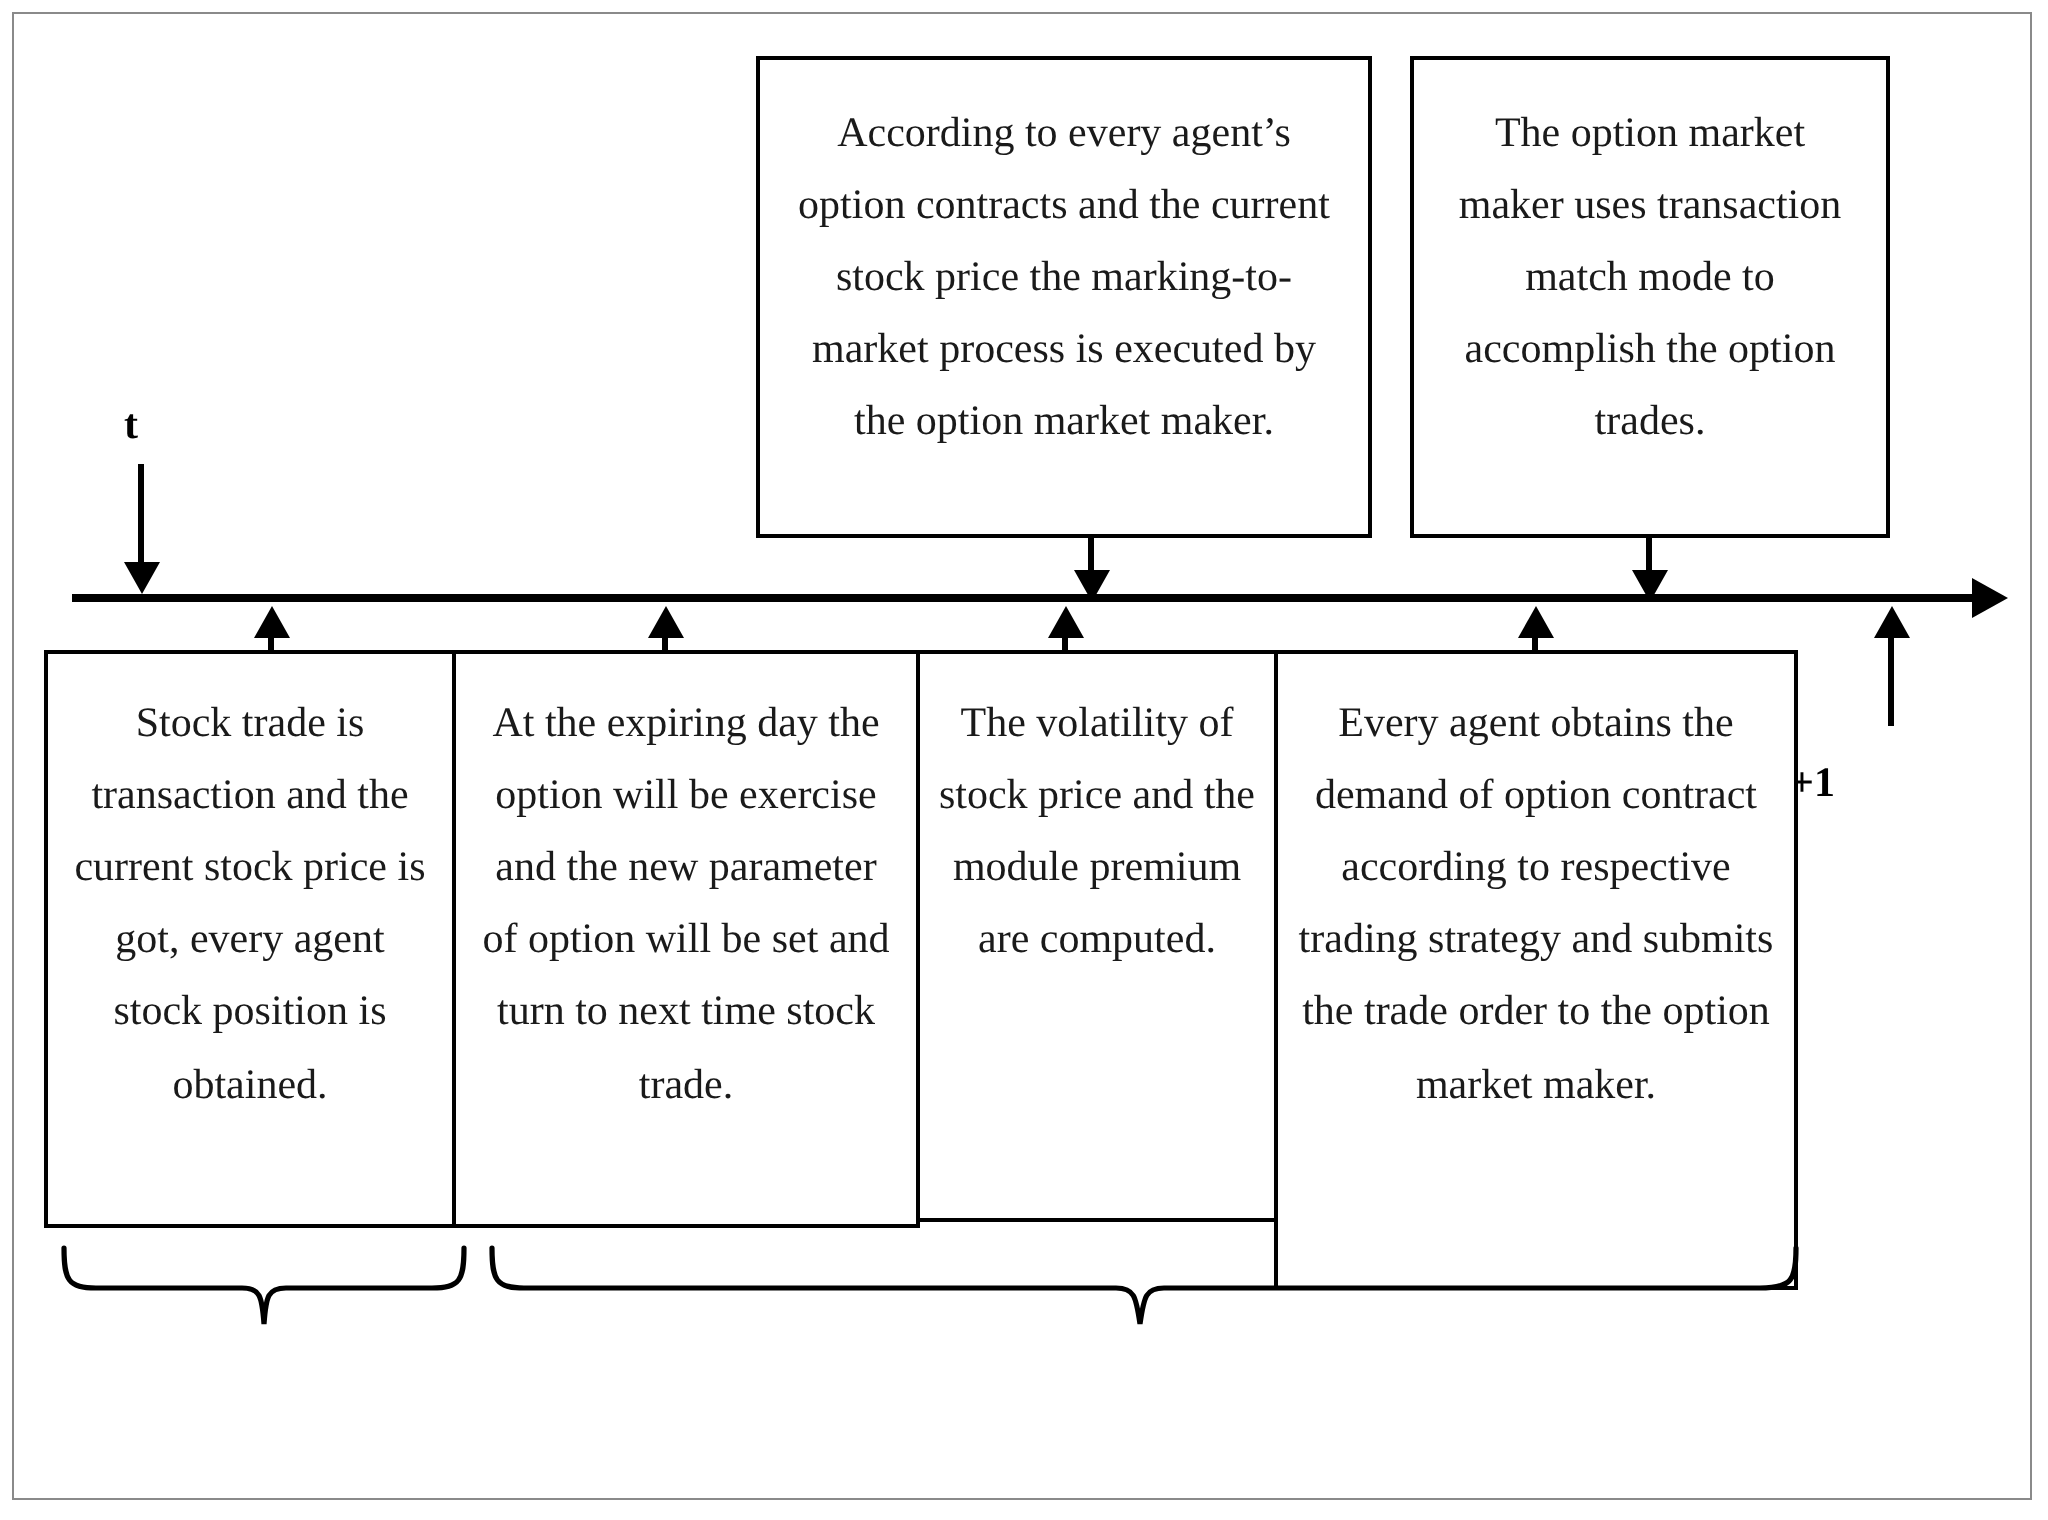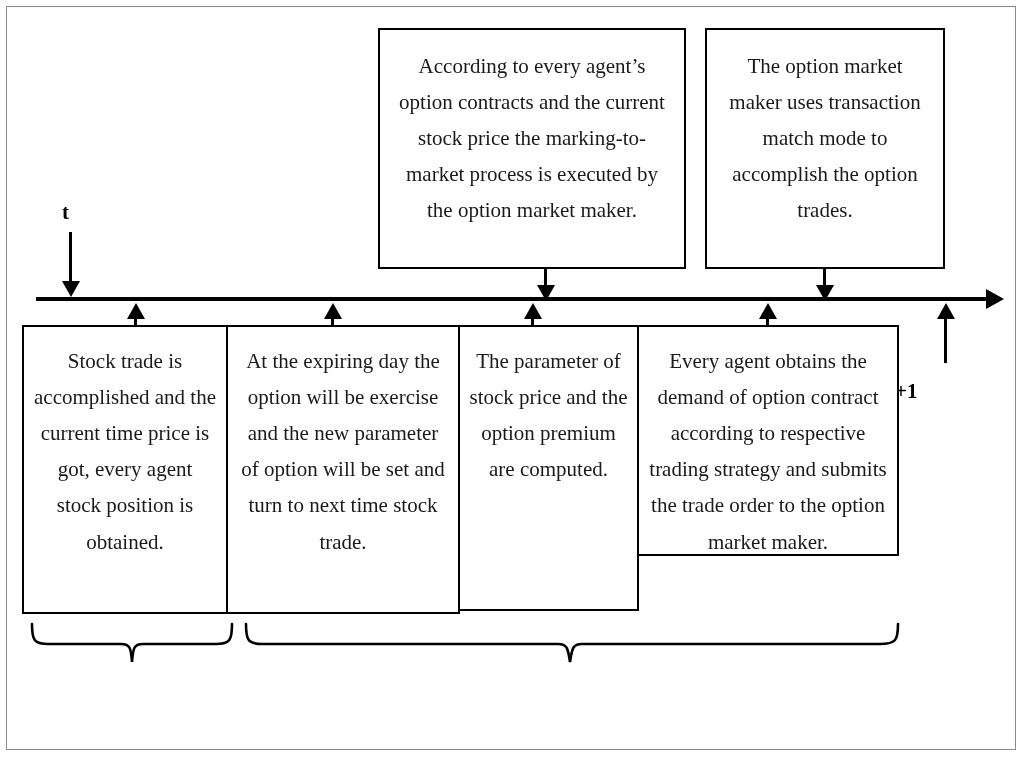--- a/index.html
+++ b/index.html
@@ -151,32 +151,32 @@
   <div class="arrow-shaft" style="left:331px; top:318px; height:14px;"></div>
   <div class="arrow-head-up" style="left:324px; top:303px;"></div>
 
   <div class="arrow-shaft" style="left:531px; top:318px; height:14px;"></div>
   <div class="arrow-head-up" style="left:524px; top:303px;"></div>
 
   <div class="arrow-shaft" style="left:766px; top:318px; height:14px;"></div>
   <div class="arrow-head-up" style="left:759px; top:303px;"></div>
 
   <div class="node-box" id="bottom-box-1" style="left:22px; top:325px; width:206px; height:289px; padding:16px 10px 0 10px;">
-    <span class="node-text">Stock trade is accomplished and the current time price is got, every agent stock position is obtained.</span>
+    <span class="node-text">Stock trade is transaction and the current stock price is got, every agent stock position is obtained.</span>
   </div>
 
   <div class="node-box" id="bottom-box-2" style="left:226px; top:325px; width:234px; height:289px; padding:16px 10px 0 10px;">
     <span class="node-text">At the expiring day the option will be exercise and the new parameter of option will be set and turn to next time stock trade.</span>
   </div>
 
   <div class="node-box" id="bottom-box-3" style="left:458px; top:325px; width:181px; height:286px; padding:16px 8px 0 8px;">
-    <span class="node-text">The parameter of stock price and the option premium are computed.</span>
+    <span class="node-text">The volatility of stock price and the module premium are computed.</span>
   </div>
 
-  <div class="node-box" id="bottom-box-4" style="left:637px; top:325px; width:262px; height:231px; padding:16px 10px 0 10px;">
+  <div class="node-box" id="bottom-box-4" style="left:637px; top:325px; width:262px; height:320px; padding:16px 10px 0 10px;">
     <span class="node-text">Every agent obtains the demand of option contract according to respective trading strategy and submits the trade order to the option market maker.</span>
   </div>
 
   <svg class="brace-svg" style="left:26px; top:622px;" width="212" height="48" viewBox="0 0 212 48">
     <path d="M 6,2 C 6,18 8,22 22,22 L 95,22 C 104,22 105,26 106,40
              C 107,26 108,22 117,22 L 190,22 C 204,22 206,18 206,2" fill="none" stroke="#000000" stroke-width="2.6" stroke-linecap="round"></path>
   </svg>
 
   <svg class="brace-svg" style="left:240px; top:622px;" width="670" height="48" viewBox="0 0 670 48">
     <path d="M 6,2 C 6,18 8,22 22,22 L 318,22 C 327,22 328,26 330,40

